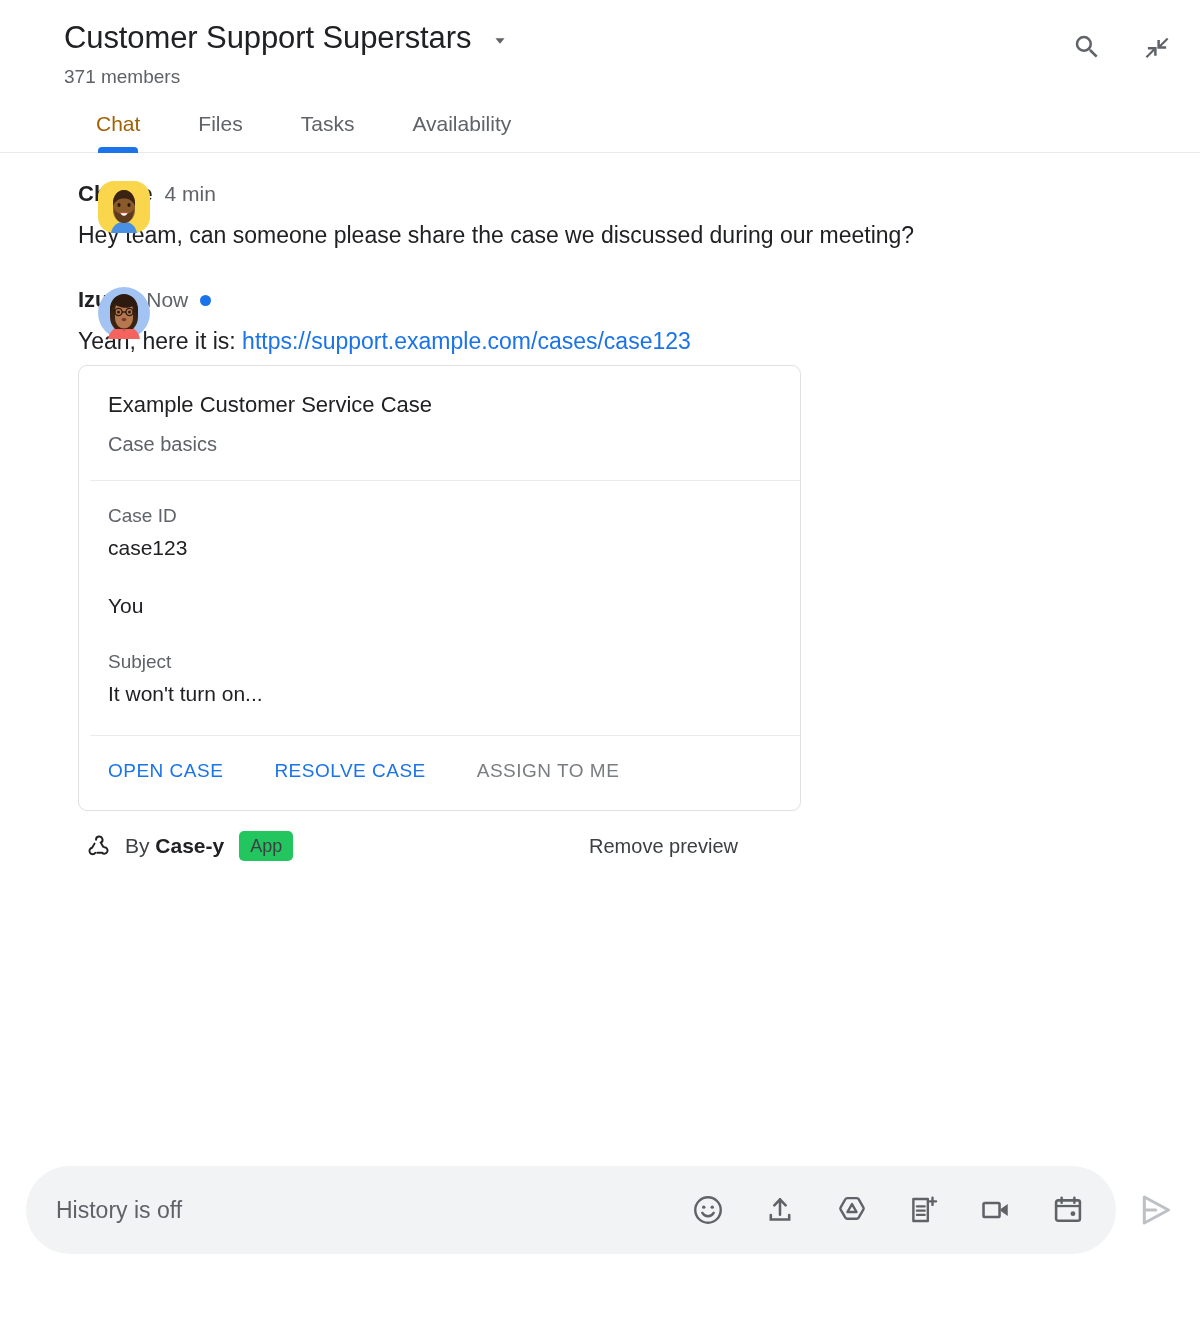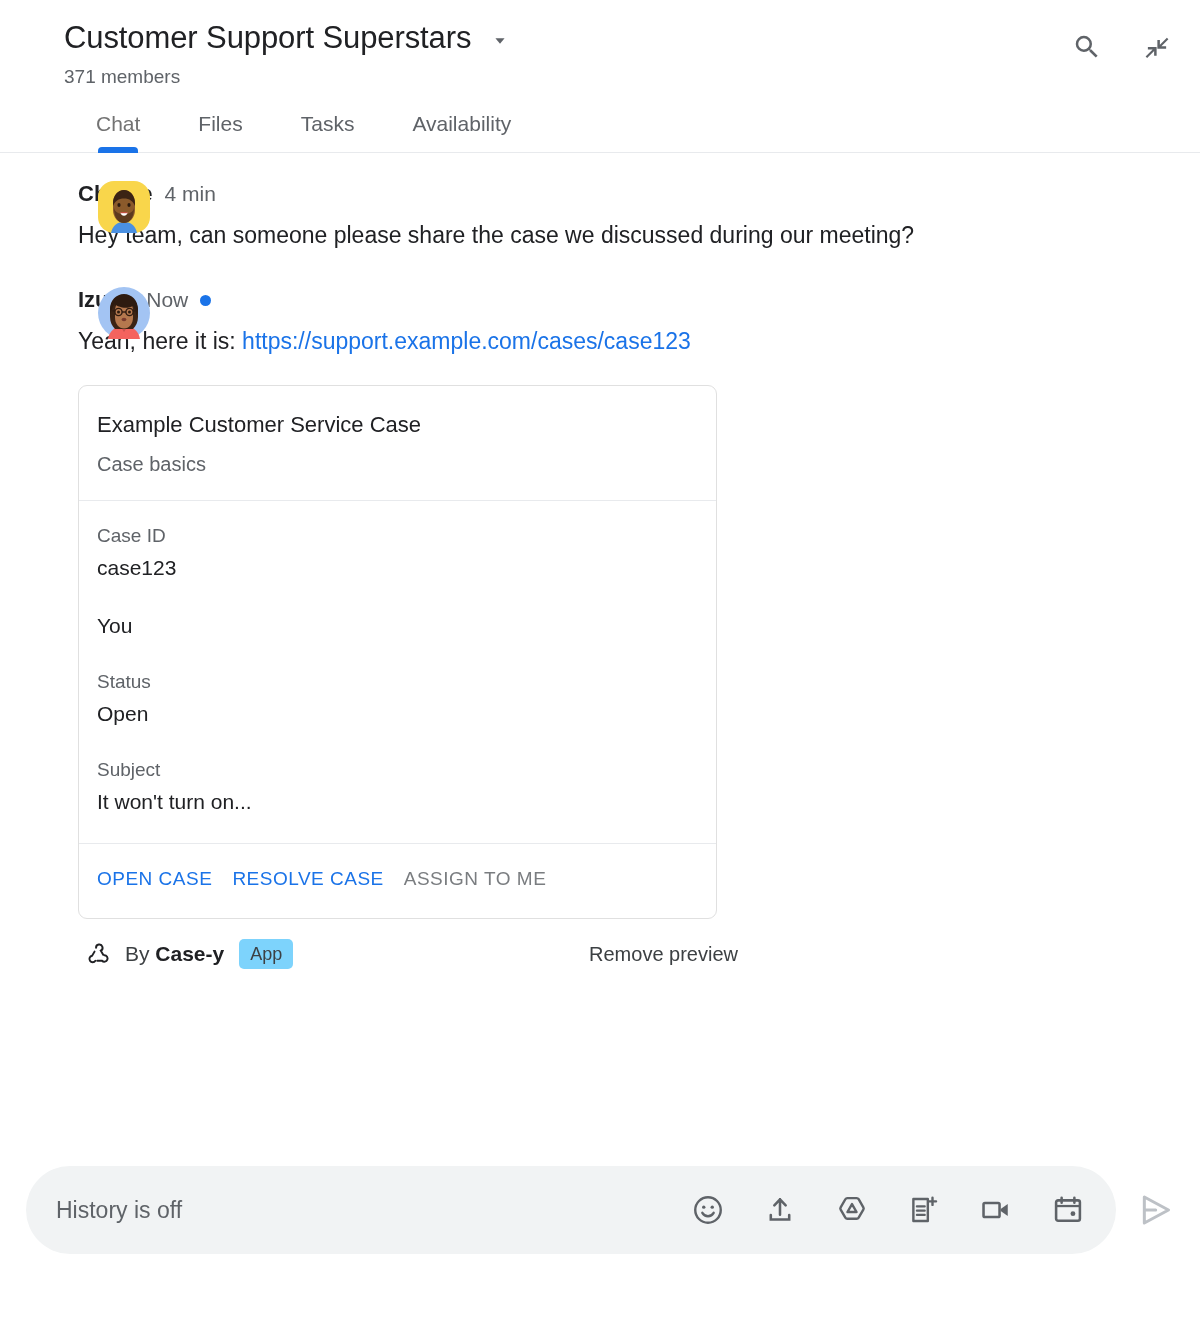--- a/index.html
+++ b/index.html
@@ -44,21 +44,21 @@
   .tabs {
     display: flex; align-items: flex-end;
     padding: 0 0 0 96px; margin-top: 14px;
     border-bottom: 1px solid #e8eaed; position: relative;
   }
   .tab {
     position: relative; font-size: 21px; color: #5f6368;
     padding: 6px 0 14px 0; margin-right: 58px; cursor: pointer;
     line-height: 28px; white-space: nowrap;
   }
-  .tab.active { color: #737373; font-weight: 400; text-align: center; }
+  .tab.active { color: #a16207; font-weight: 400; text-align: center; }
   .tab.active::after {
     content: ""; position: absolute; left: 2px; right: 2px; bottom: -1px;
     height: 6px; background: #1a73e8; border-radius: 4px 4px 0 0;
   }
 
   
   .messages { padding: 26px 0 0 0; }
   .msg { display: flex; align-items: flex-start; padding: 0 28px 0 96px; margin-bottom: 30px; }
   .msg + .msg { margin-top: 6px; }
   .avatar-wrap {
@@ -72,52 +72,53 @@
   .timestamp { font-size: 21px; color: #5f6368; line-height: 30px; }
   .unread-dot { width: 11px; height: 11px; border-radius: 50%; background: #1a73e8; display:inline-block; }
   .msg-text {
     font-size: 23px; color: #202124; line-height: 40px;
     max-width: 900px; word-wrap: break-word;
   }
   .msg-link { color: #1a73e8; text-decoration: none; cursor: pointer; }
 
   
   .card {
-    width: 639px; margin-top: 24px;
+    width: 723px; margin-top: 4px;
     border: 1px solid #e0e0e0; border-radius: 9px; background: #fff;
     overflow: hidden;
+    padding-left: 11px;
   }
   .card-header { padding: 24px 18px 22px 18px; }
   .card-title { font-size: 22px; color: #202124; line-height: 30px; margin-bottom: 10px; }
   .card-subtitle { font-size: 20px; color: #5f6368; line-height: 28px; }
   .card-divider { height: 1px; background: #e8eaed; }
   .card-body { padding: 22px 18px 26px 18px; }
   .field { margin-bottom: 28px; }
   .field:last-child { margin-bottom: 0; }
   .field-label { font-size: 19px; color: #5f6368; line-height: 26px; margin-bottom: 4px; }
   .field-value { font-size: 21px; color: #202124; line-height: 30px; }
-  .card-actions { display: flex; align-items: center; padding: 22px 18px 26px 18px; gap: 20px; }
+  .card-actions { display: flex; align-items: center; padding: 22px 18px 26px 18px; gap: 51px; }
   .card-btn {
     font-size: 19px; letter-spacing: 0.5px; cursor: pointer;
     color: #1a73e8; background: none; border: none; padding: 0;
     font-family: "Liberation Sans", sans-serif; line-height: 26px;
   }
   .card-btn.disabled { color: #7a7d80; cursor: default; }
 
   
   .attribution {
     display: flex; align-items: center; width: 660px;
     margin-top: 20px; padding-left: 6px;
   }
   .attr-left { display: flex; align-items: center; gap: 13px; flex: 1 1 auto; }
   .attr-icon { width: 28px; height: 28px; display:flex; align-items:center; justify-content:center; }
   .attr-text { font-size: 21px; color: #3c4043; line-height: 28px; }
   .attr-text b { font-weight: 700; color: #202124; }
   .app-badge {
-    background: #7dd3fc; color: #3c4043; font-size: 18px;
+    background: #22c55e; color: #3c4043; font-size: 18px;
     padding: 3px 11px; border-radius: 5px; line-height: 24px; margin-left: 2px;
   }
   .remove-preview {
     font-size: 20px; color: #3c4043; 
     cursor: pointer; line-height: 28px; white-space: nowrap;
   }
 
   
   .compose-wrap {
     position: absolute; left: 0; right: 0; bottom: 82px;
@@ -241,24 +242,20 @@
           <div class="card-divider"></div>
           <div class="card-body">
             <div class="field">
               <div class="field-label">Case ID</div>
               <div class="field-value">case123</div>
             </div>
             <div class="field">
               <div class="field-value">You</div>
             </div>
             <div class="field">
-              <div class="field-label">Status</div>
-              <div class="field-value">Open</div>
-            </div>
-            <div class="field">
               <div class="field-label">Subject</div>
               <div class="field-value">It won't turn on...</div>
             </div>
           </div>
           <div class="card-divider"></div>
           <div class="card-actions">
             <button class="card-btn">OPEN CASE</button>
             <button class="card-btn">RESOLVE CASE</button>
             <button class="card-btn disabled">ASSIGN TO ME</button>
           </div>

